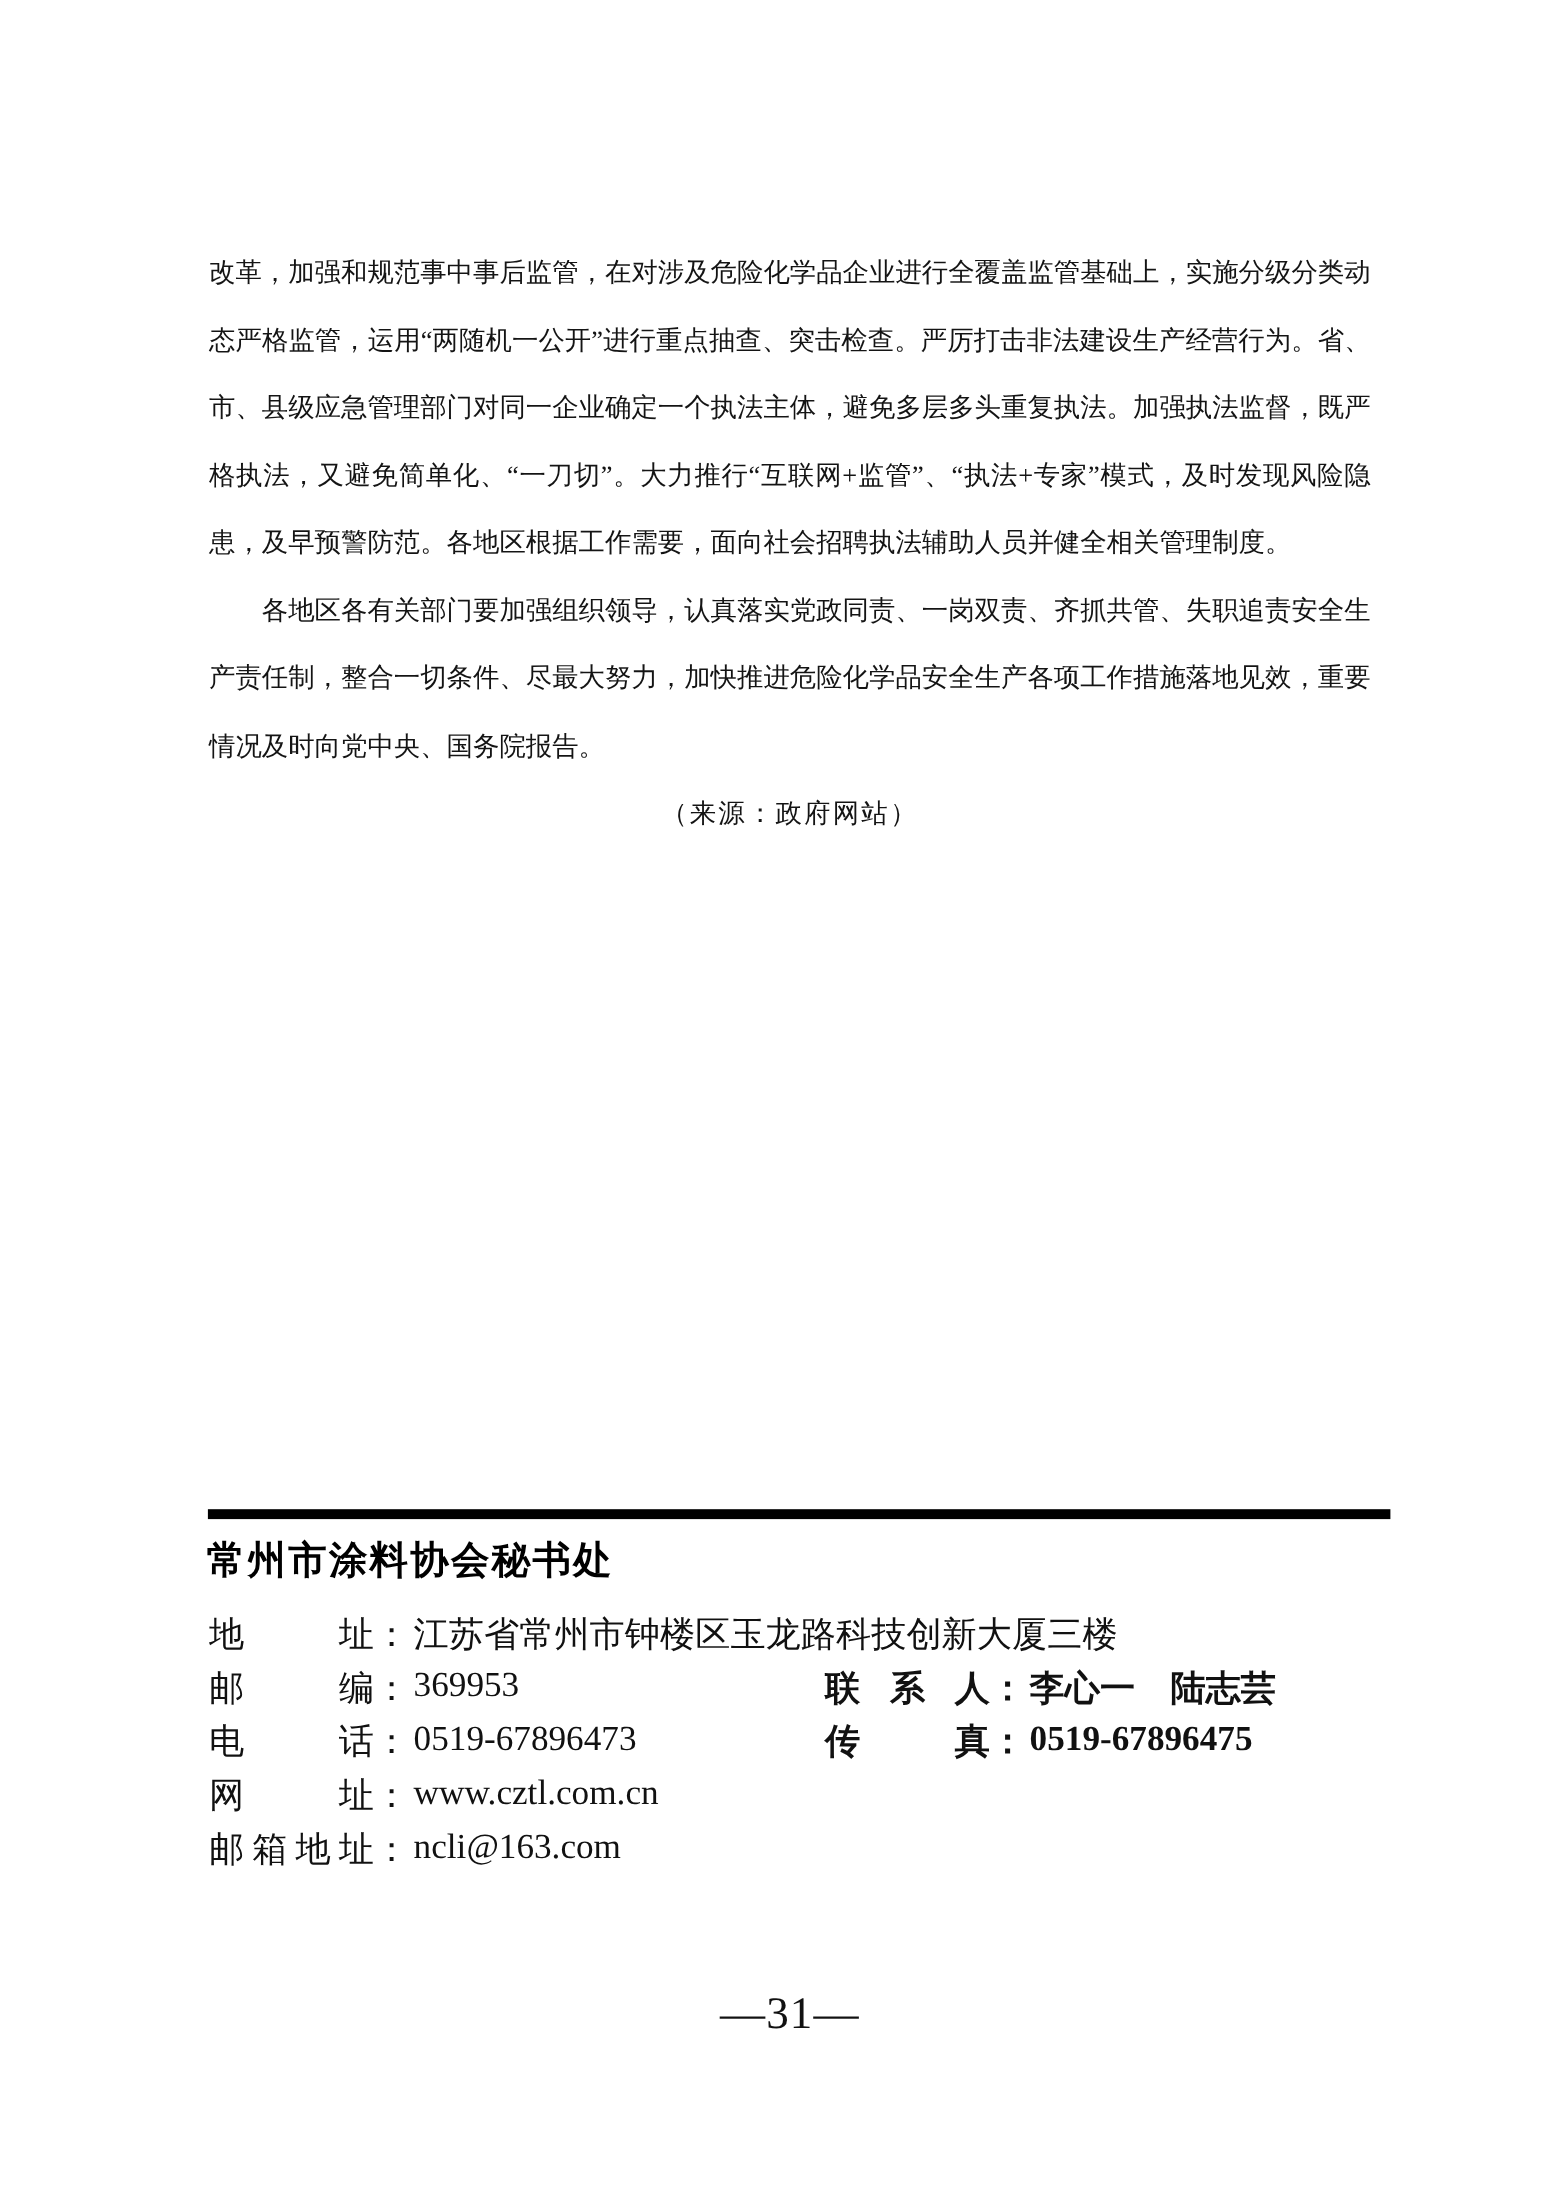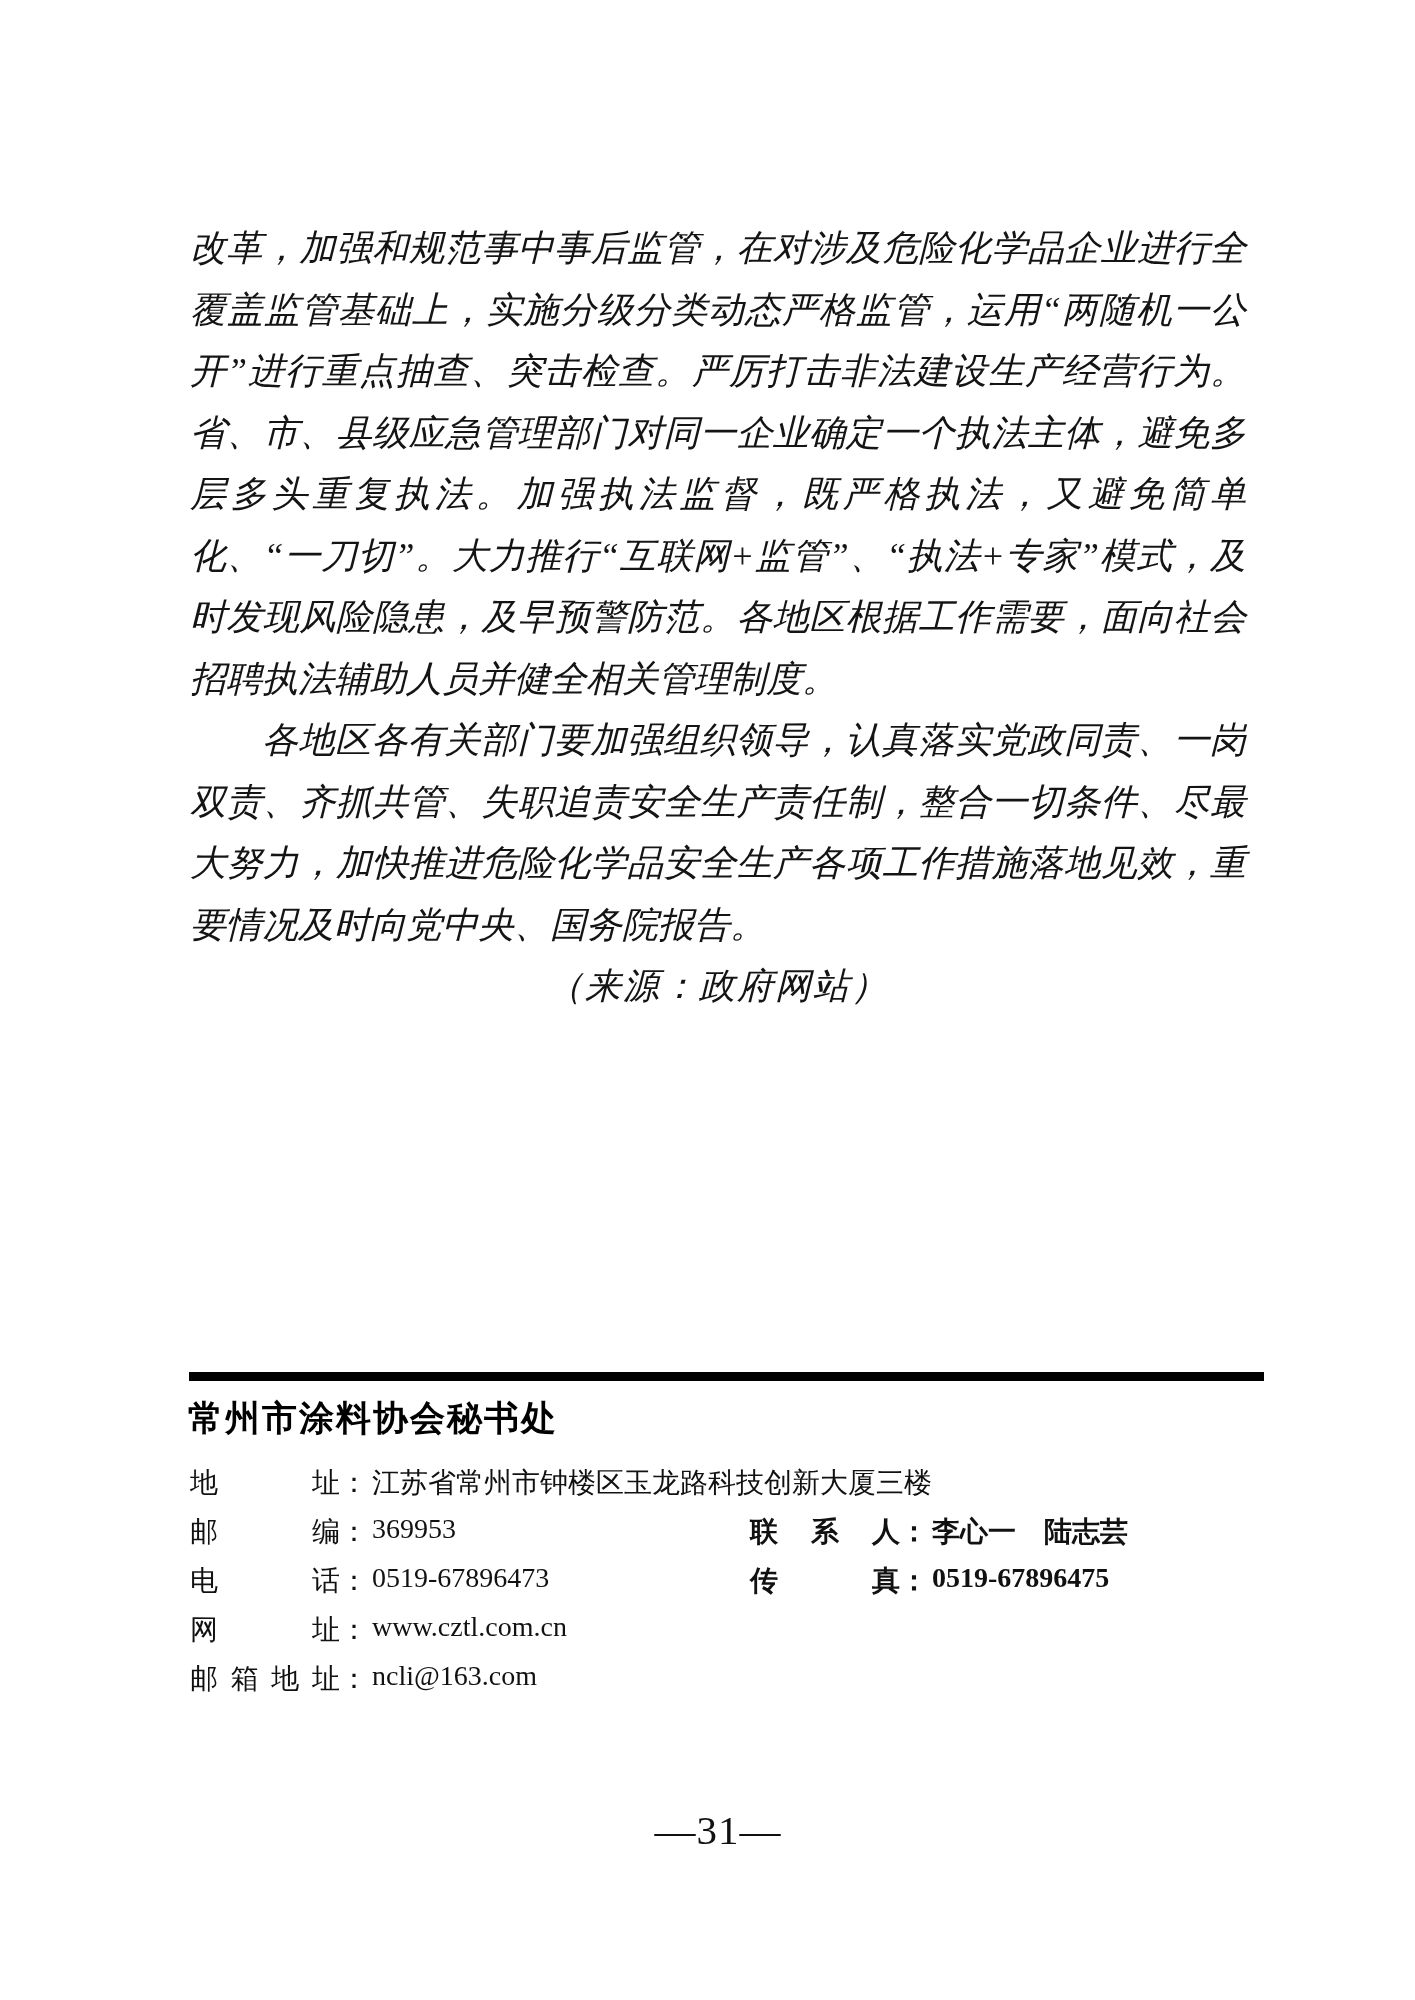--- a/index.html
+++ b/index.html
@@ -16,24 +16,23 @@
     font-family: "Liberation Serif", "DejaVu Serif", serif;
     color: #141414;
   }
 
   
   .body-text {
     position: absolute;
     left: 190px;
     top: 218px;
     width: 1056px;
-    font-size: 36px;
+    font-size: 24px;
     line-height: 61.5px;
     text-align: justify;
-    font-style: italic;
   }
   .body-text p {
     margin: 0;
     padding: 0;
   }
   .para-indent {
     text-indent: 2em;
   }
   .source-line {
     text-align: center;
@@ -57,21 +56,21 @@
     font-weight: bold;
     font-size: 35px;
     letter-spacing: 2px;
     color: #000000;
   }
   .contacts {
     position: absolute;
     left: 190px;
     top: 1464px;
     width: 1075px;
-    font-size: 28px;
+    font-size: 32px;
     color: #111111;
   }
   .contact-row {
     display: flex;
     height: 49px;
     align-items: flex-start;
   }
   .contact-cell {
     display: flex;
     align-items: flex-start;

